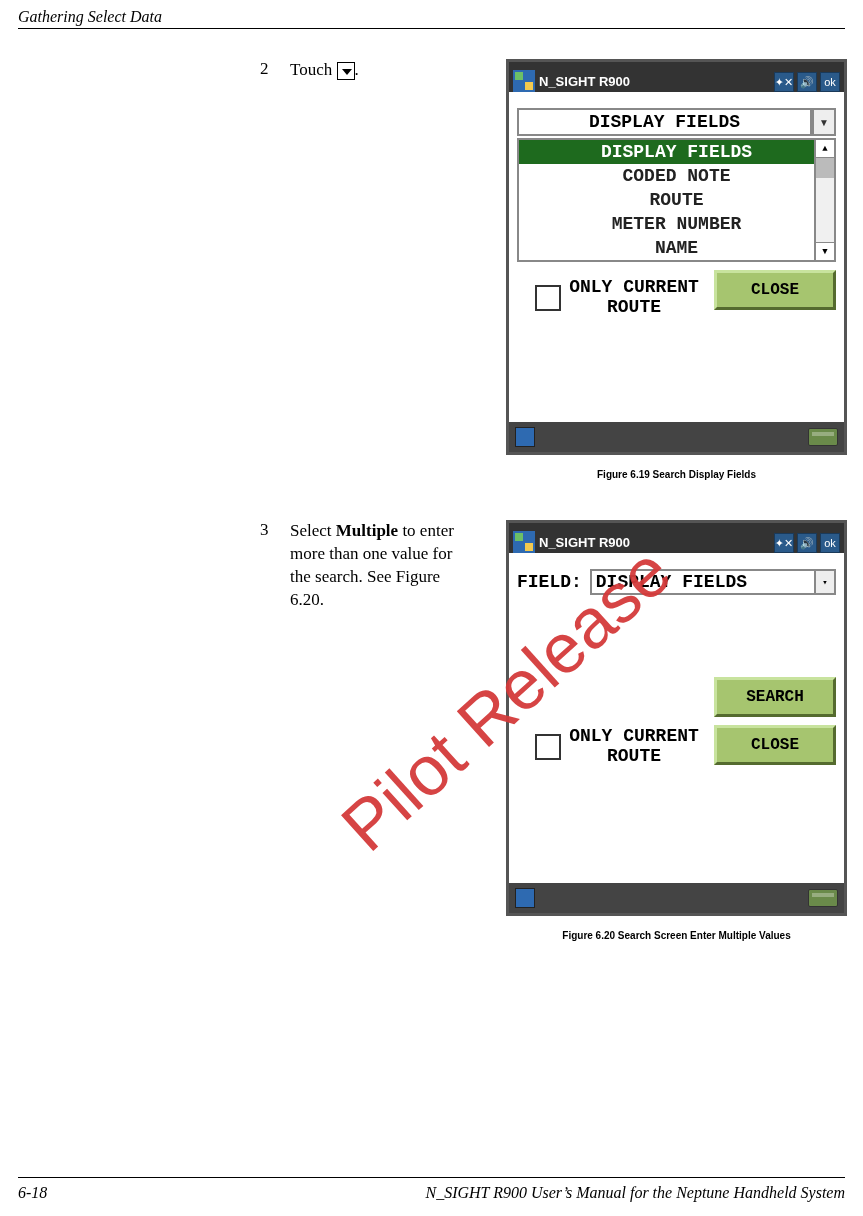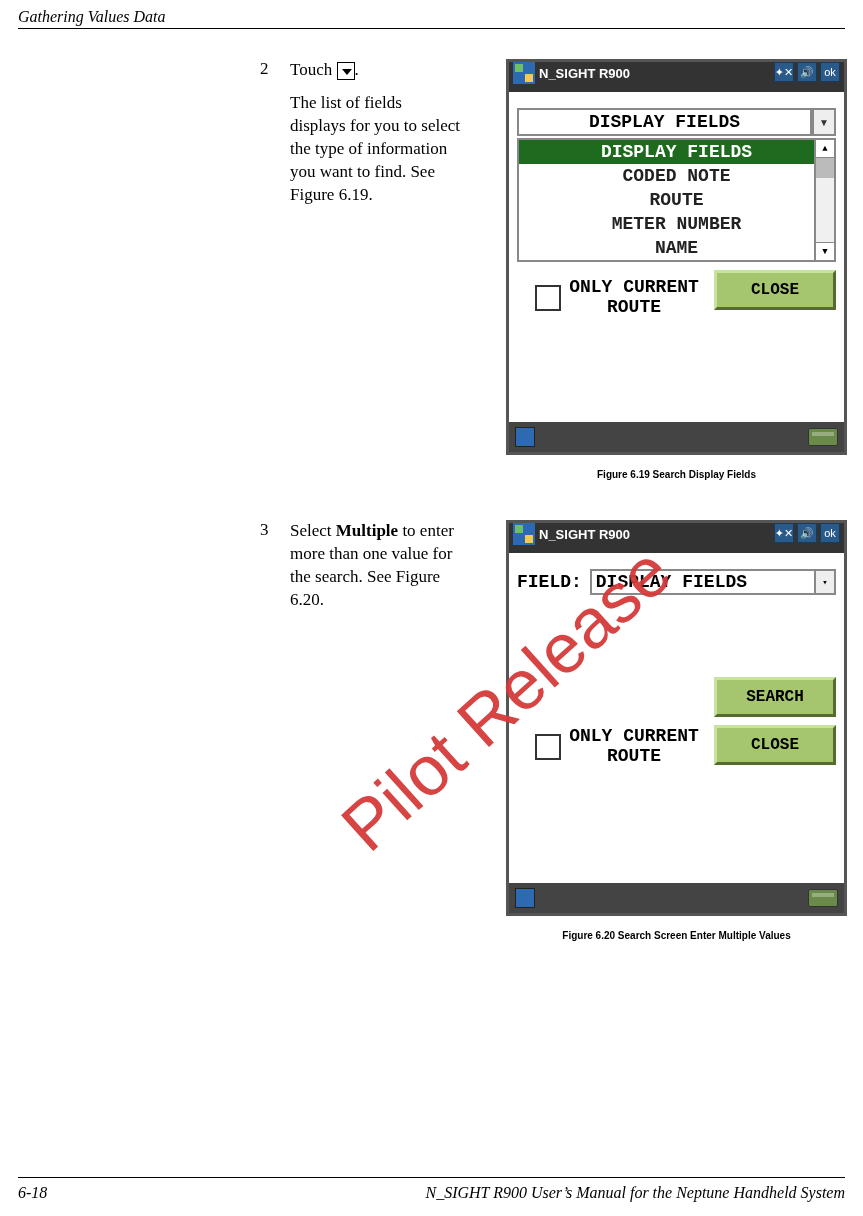--- a/index.html
+++ b/index.html
@@ -28,21 +28,21 @@
     .step-body { display: inline-block; width: 170px; font-size: 17px; line-height: 1.35; vertical-align: top; }
     .para2 { margin-top: 10px; display: block; width: 170px; font-size: 17px; line-height: 1.35; }
     .screenshot-wrap { margin-left: 46px; text-align: center; }
     .screenshot {
       width: 341px;
       border: 3px solid #555;
       background: #fff;
       position: relative;
     }
     .titlebar {
-      display: flex; align-items: flex-start; justify-content: space-between;
+      display: flex; align-items: flex-end; justify-content: space-between;
       background: #333; height: 30px; padding: 0 4px;
     }
     .titlebar-left { display: flex; align-items: center; gap: 4px; }
     .winicon {
       width: 22px; height: 22px; background: #2e6ab1;
       display: inline-block; position: relative;
     }
     .winicon::before, .winicon::after {
       content: ""; position: absolute; background: #fff;
     }
@@ -147,32 +147,31 @@
     .dd-glyph::after {
       content:""; position:absolute; left:4px; top:6px; width:0; height:0;
       border-left:5px solid transparent; border-right:5px solid transparent; border-top:6px solid #000;
     }
     .bold { font-weight: bold; }
   </style>
 </head>
 <body>
 
 <div class="page-header">
-  <span>Gathering Values Data</span>
+  <span>Gathering Select Data</span>
 </div>
 <hr class="header-rule">
 
 <div class="content">
 
   <div class="step-block">
     <div class="step-text">
       <span class="step-num">2</span>
       <span class="step-body">
         <span>Touch </span><span class="dd-glyph"></span><span>.</span>
-        <span class="para2">The list of fields displays for you to select the type of information you want to find. See Figure 6.19.</span>
       </span>
     </div>
 
     <div class="screenshot-wrap">
       <div class="screenshot">
         <div class="titlebar">
           <div class="titlebar-left">
             <span class="winicon"></span>
             <span class="titlebar-title">N_SIGHT R900</span>
           </div>

